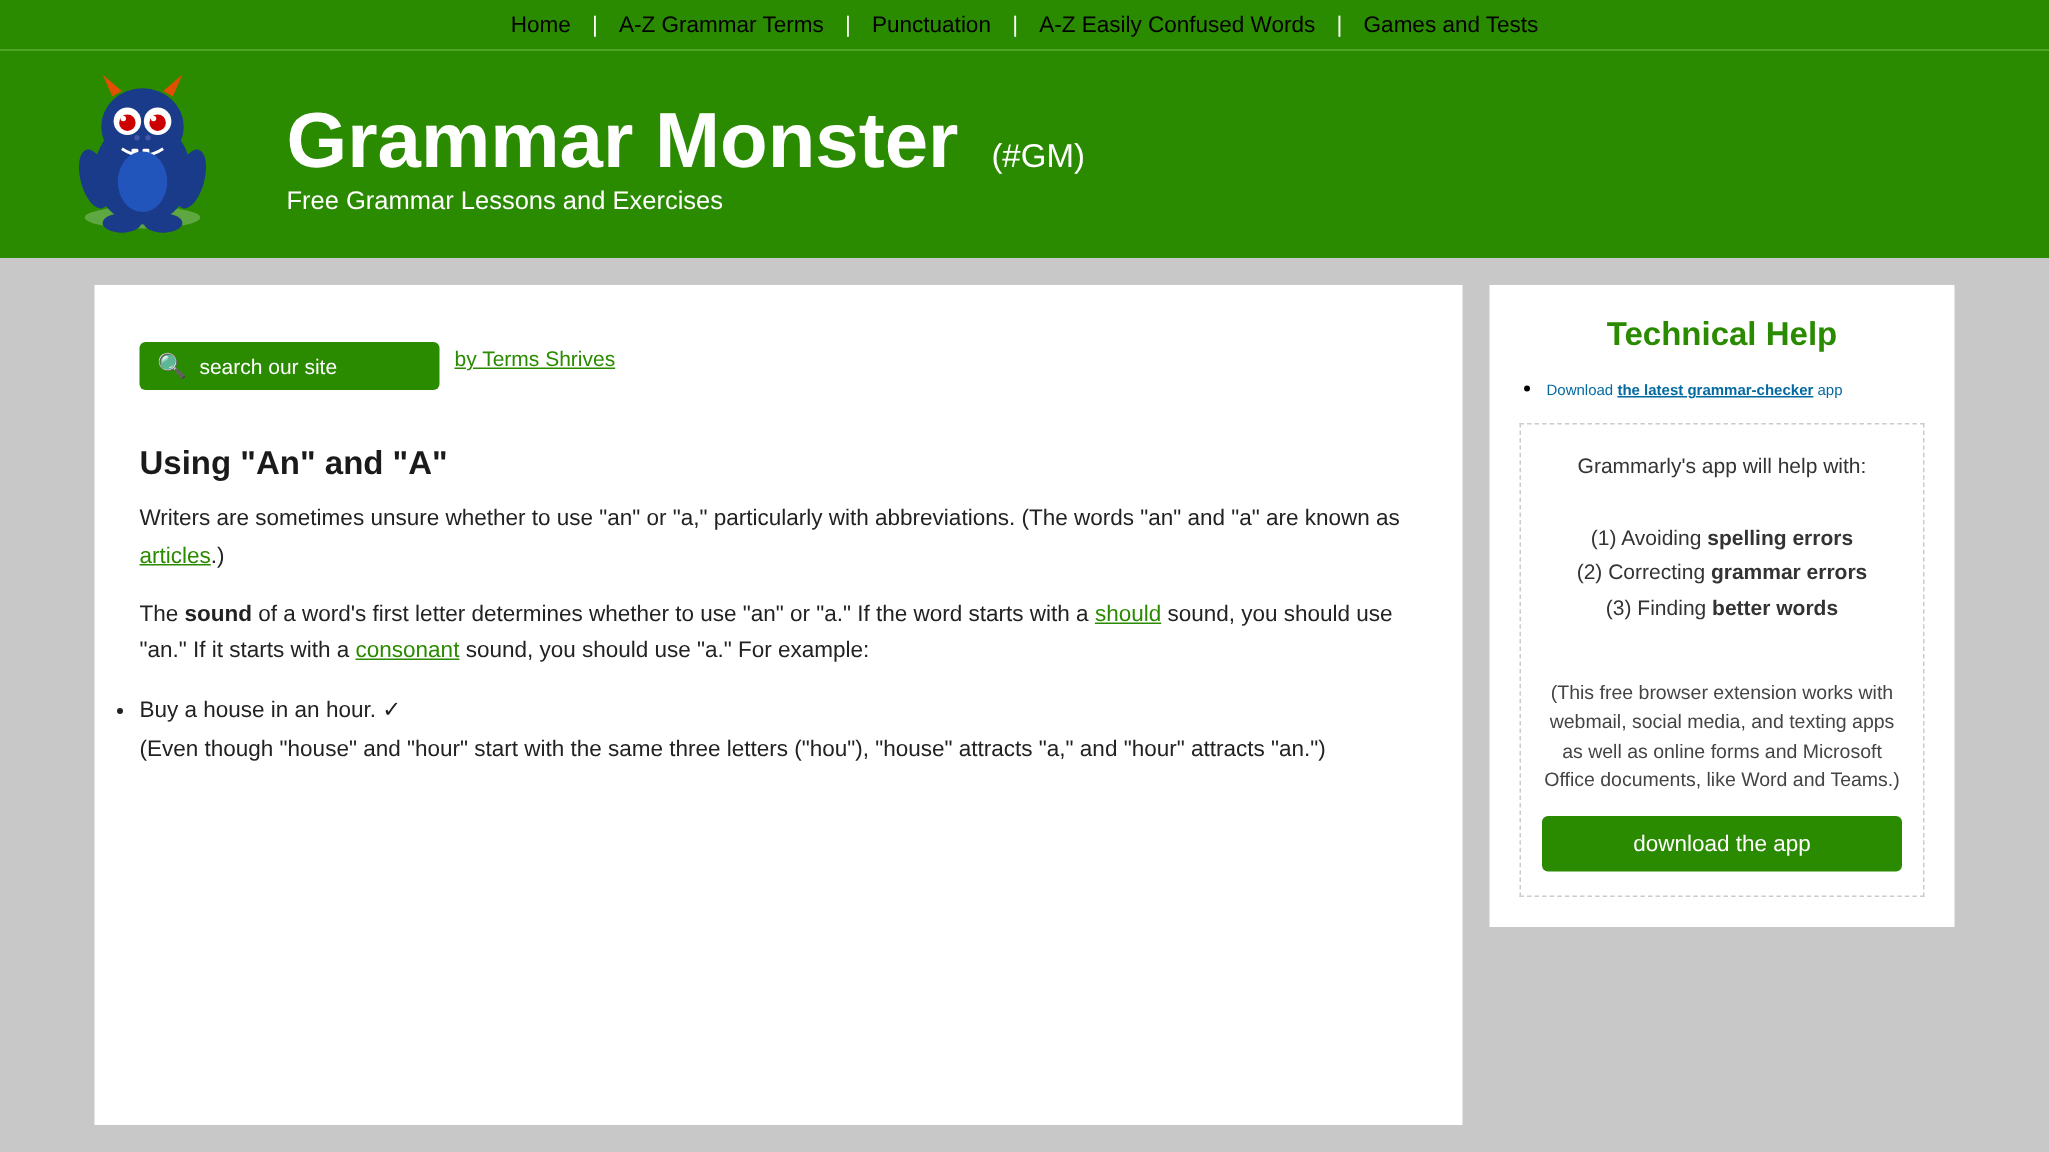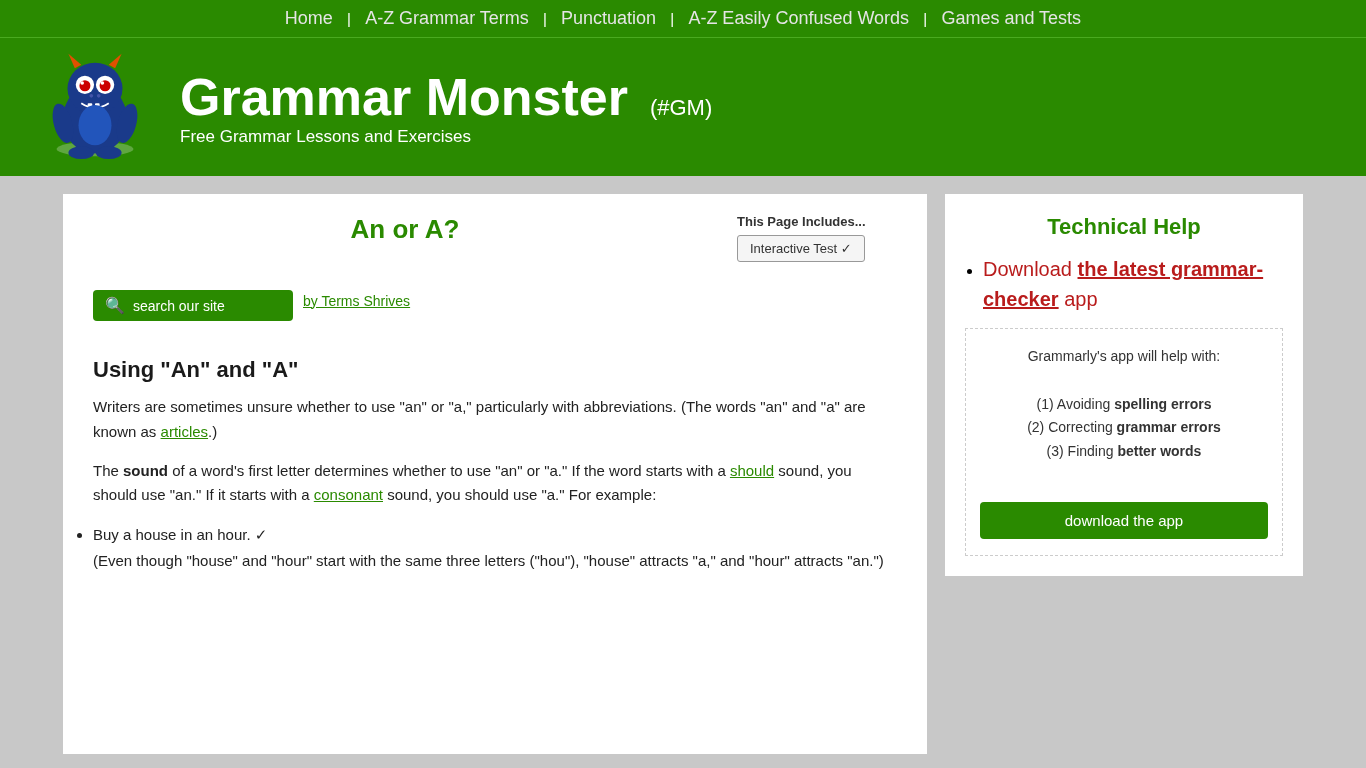--- a/index.html
+++ b/index.html
@@ -5,37 +5,37 @@
     * { box-sizing: border-box; margin: 0; padding: 0; }
     body { font-family: Arial, sans-serif; background: #c8c8c8; font-size: 15px; }
 
     
     #top-nav {
       background: #2a8a00;
       padding: 8px 0;
       text-align: center;
     }
     #top-nav a {
-      color: #e5e5e5;
+      color: #000000;
       text-decoration: none;
-      font-size: 18px;
+      font-size: 15px;
       margin: 0 8px;
     }
     #top-nav span.sep {
       color: #fff;
       margin: 0 2px;
     }
 
     
     #header {
       background: #2a8a00;
       padding: 12px 40px 16px 40px;
       display: flex;
       align-items: center;
-      gap: 20px;
+      gap: 31px;
       border-top: 1px solid #4aaa20;
     }
     #logo-area {
       display: flex;
       align-items: flex-end;
     }
     #site-title-area {
       margin-left: 10px;
     }
     #site-title {
@@ -164,40 +164,40 @@
     #article-content ul li {
       font-size: 15px;
       color: #222;
       line-height: 1.7;
       margin-bottom: 4px;
     }
     .bold { font-weight: bold; }
 
     
     #sidebar {
-      width: 358px;
+      width: 310px;
       margin-left: 18px;
       flex-shrink: 0;
     }
     #tech-help-card {
       background: #fff;
       padding: 20px 20px 20px 20px;
       margin-bottom: 10px;
     }
     #tech-help-title {
       font-size: 22px;
       font-weight: bold;
       color: #2a8a00;
       text-align: center;
       margin-bottom: 14px;
     }
     #grammarly-link {
-      color: #b91c1c;
+      color: #0369a1;
       text-decoration: none;
-      font-size: 20px;
+      font-size: 10px;
       line-height: 1.5;
     }
     #grammarly-link .underline-bold {
       font-weight: bold;
       text-decoration: underline;
     }
     #grammarly-box {
       border: 1px dashed #ccc;
       padding: 16px 14px;
       margin-top: 14px;
@@ -299,29 +299,20 @@
       <span id="gm-tag">(#GM)</span>
     </div>
     <div id="site-tagline">Free Grammar Lessons and Exercises</div>
   </div>
 </div>
 
 <div id="main-wrap">
 
   <div id="content-card">
 
-    <div style="display:flex;justify-content:space-between;align-items:flex-start;">
-      <div style="flex:1;">
-        <div id="page-title">An or A?</div>
-      </div>
-      <div id="page-includes-wrap">
-        <div id="page-includes-label">This Page Includes...</div>
-        <a href="#" id="interactive-test-btn">Interactive Test ✓</a>
-      </div>
-    </div>
 
     <div class="search-row">
       <div id="search-bar">
         <span id="search-icon-wrap">🔍</span>
         <span id="search-label">search our site</span>
       </div>
       <a href="#" id="author-link">by Terms Shrives</a>
     </div>
 
     <div id="article-content">
@@ -362,18 +353,19 @@
         <div>
           <span>(1) Avoiding </span><span class="bold">spelling errors</span>
         </div>
         <div>
           <span>(2) Correcting </span><span class="bold">grammar errors</span>
         </div>
         <div>
           <span>(3) Finding </span><span class="bold">better words</span>
         </div>
         <br>
+        <div id="grammarly-note">(This free browser extension works with webmail, social media, and texting apps as well as online forms and Microsoft Office documents, like Word and Teams.)</div>
         <button id="download-btn">download the app</button>
       </div>
     </div>
   </div>
 
 </div>
 
 </body></html>

